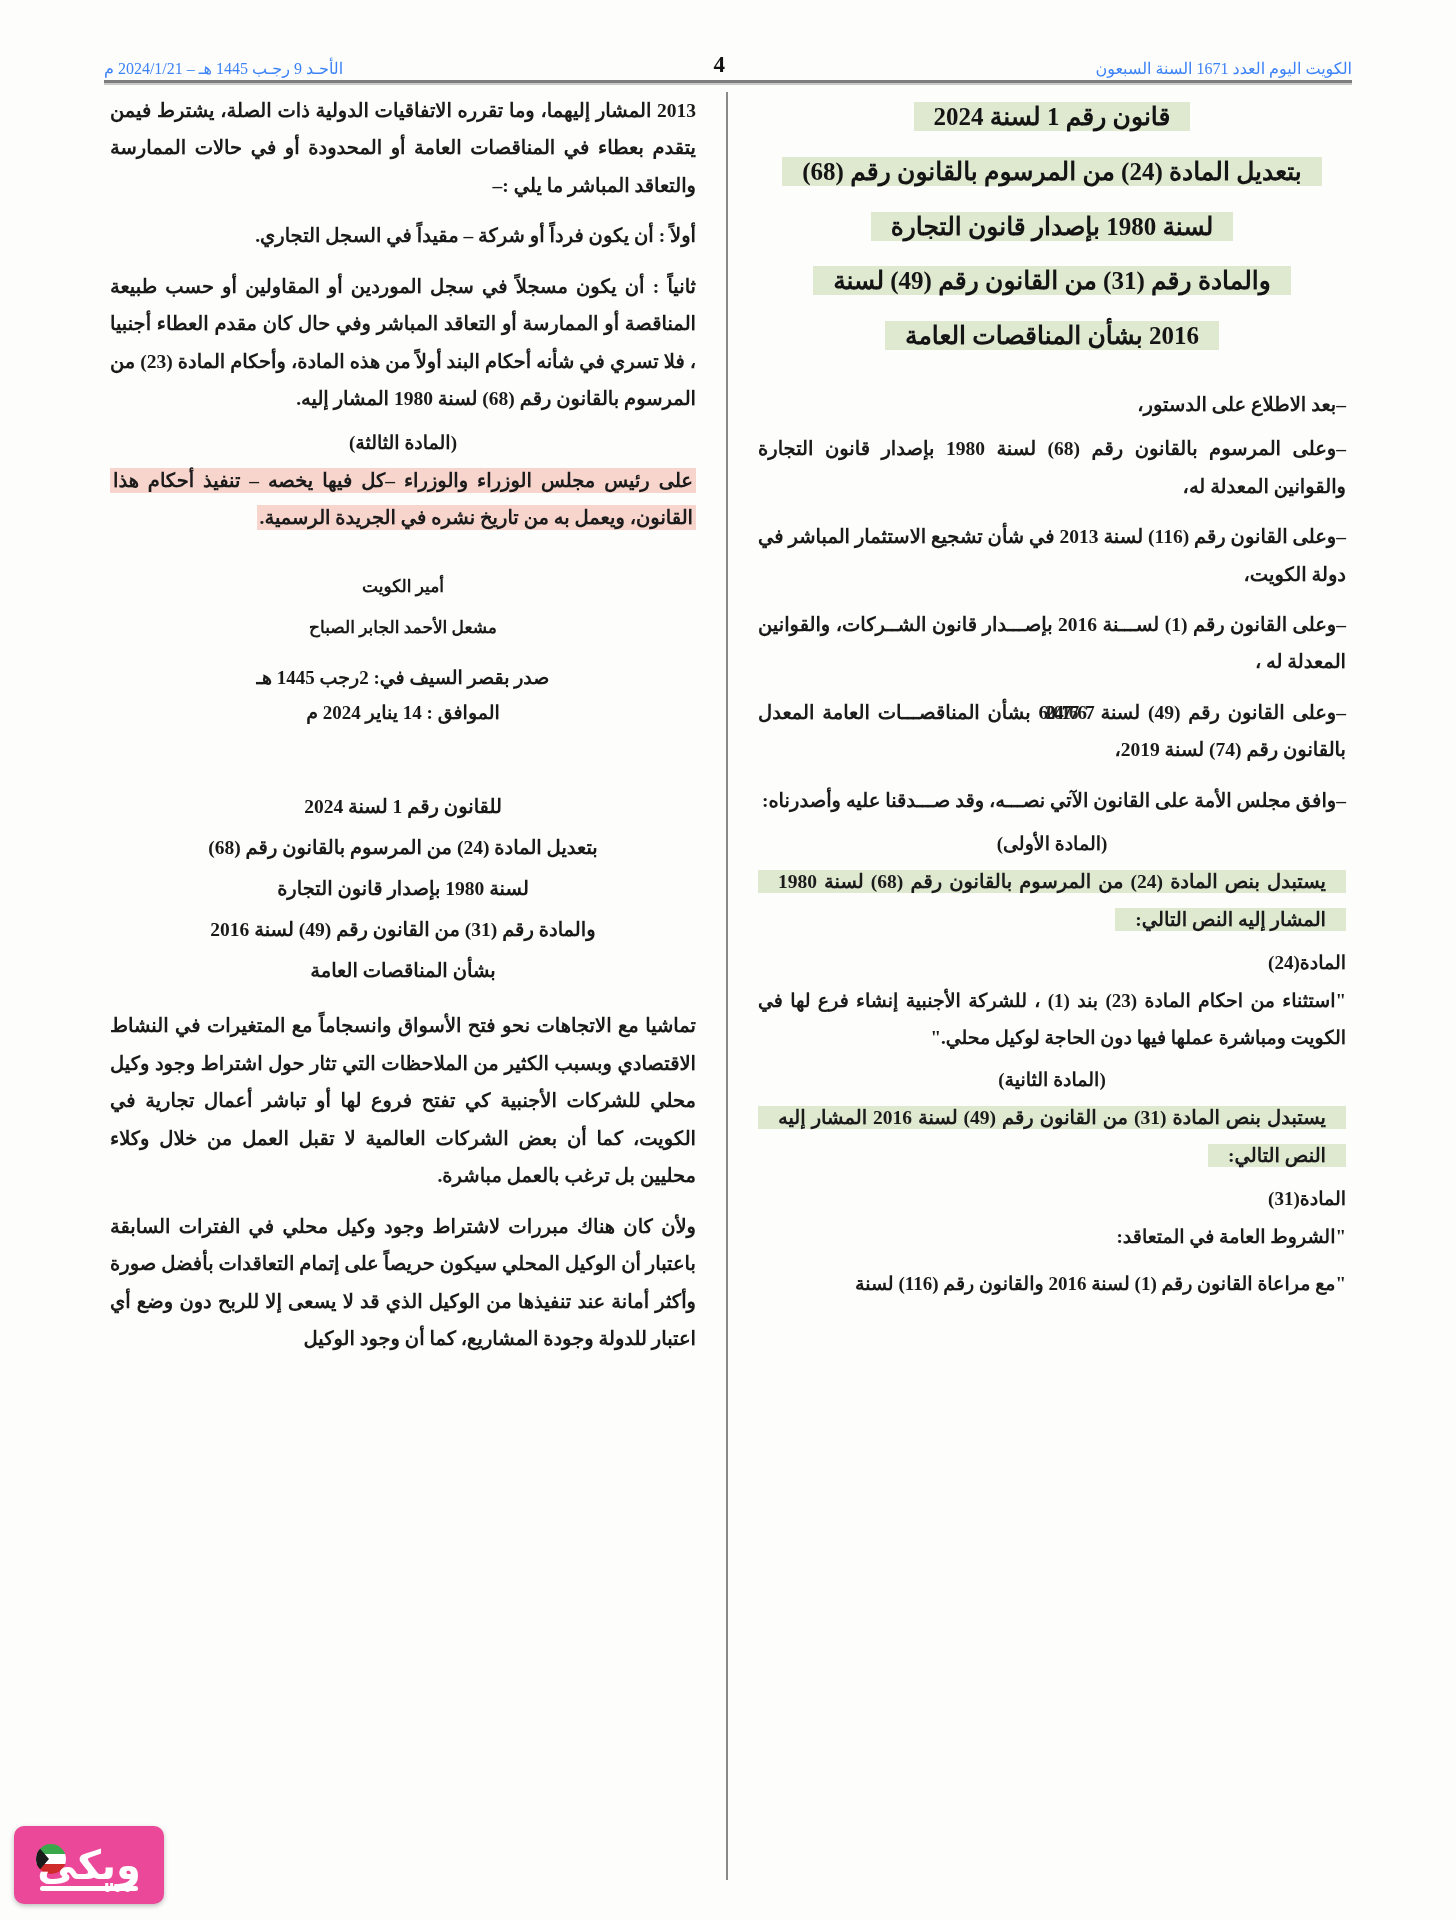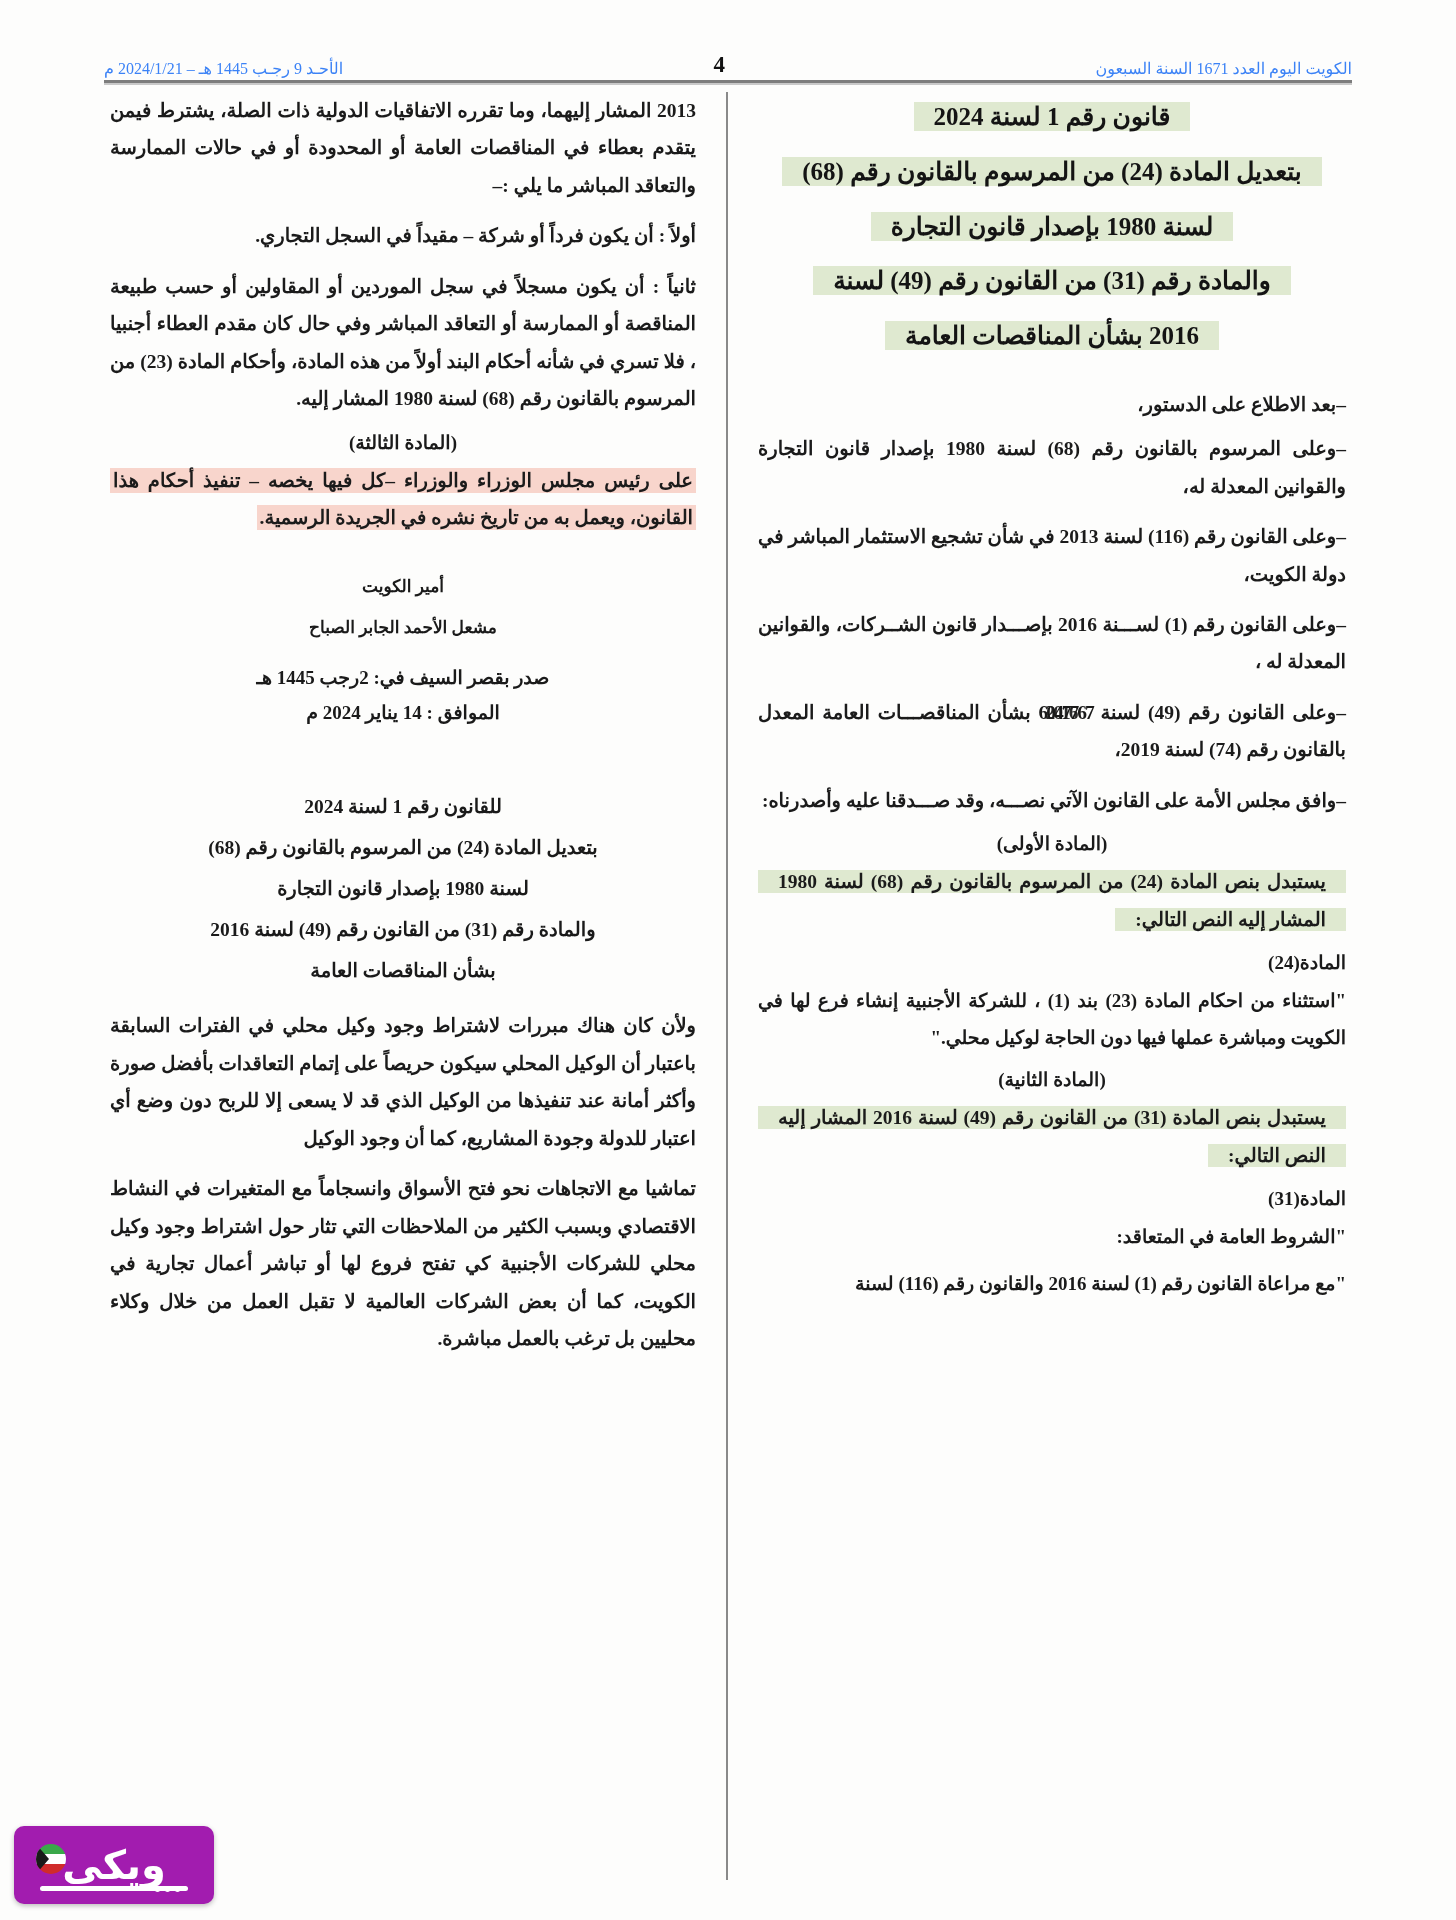--- a/index.html
+++ b/index.html
@@ -179,23 +179,23 @@
     white-space: nowrap;
   }
   .artifact-num .base { position: static; }
   .artifact-num .over { transform: translateX(7px); opacity: .92; }
 
   
   #wiki-logo {
     position: absolute;
     left: 14px;
     bottom: 16px;
-    width: 200px;
+    width: 150px;
     height: 78px;
-    background: #a21caf;
+    background: #ec4899;
     border-radius: 10px;
     display: flex;
     align-items: center;
     justify-content: center;
     box-shadow: 0 2px 5px rgba(0,0,0,.25);
     overflow: hidden;
   }
   #wiki-logo .brand {
     color: #ffffff;
     font-size: 40px;
@@ -335,22 +335,22 @@
 
 
       <p class="sub-center">للقانون رقم 1 لسنة 2024</p>
       <p class="sub-center">بتعديل المادة (24) من المرسوم بالقانون رقم (68)</p>
       <p class="sub-center">لسنة 1980 بإصدار قانون التجارة</p>
       <p class="sub-center">والمادة رقم (31) من القانون رقم (49) لسنة 2016</p>
       <p class="sub-center">بشأن المناقصات العامة</p>
 
       <div class="spacer-sm"></div>
 
+      <p class="blk">تماشيا مع الاتجاهات نحو فتح الأسواق وانسجاماً مع المتغيرات في النشاط الاقتصادي وبسبب الكثير من الملاحظات التي تثار حول اشتراط وجود وكيل محلي للشركات الأجنبية كي تفتح فروع لها أو تباشر أعمال تجارية في الكويت، كما أن بعض الشركات العالمية لا تقبل العمل من خلال وكلاء محليين بل ترغب بالعمل مباشرة.</p>
       <p class="blk">ولأن كان هناك مبررات لاشتراط وجود وكيل محلي في الفترات السابقة باعتبار أن الوكيل المحلي سيكون حريصاً على إتمام التعاقدات بأفضل صورة وأكثر أمانة عند تنفيذها من الوكيل الذي قد لا يسعى إلا للربح دون وضع أي اعتبار للدولة وجودة المشاريع، كما أن وجود الوكيل</p>
-      <p class="blk">تماشيا مع الاتجاهات نحو فتح الأسواق وانسجاماً مع المتغيرات في النشاط الاقتصادي وبسبب الكثير من الملاحظات التي تثار حول اشتراط وجود وكيل محلي للشركات الأجنبية كي تفتح فروع لها أو تباشر أعمال تجارية في الكويت، كما أن بعض الشركات العالمية لا تقبل العمل من خلال وكلاء محليين بل ترغب بالعمل مباشرة.</p>
 
     </div>
 
   </div>
 
   <div id="wiki-logo">
     <span class="flag"></span>
     <span class="brand">ويكي</span>
     <span class="underbar"></span>
     <span class="dots">

